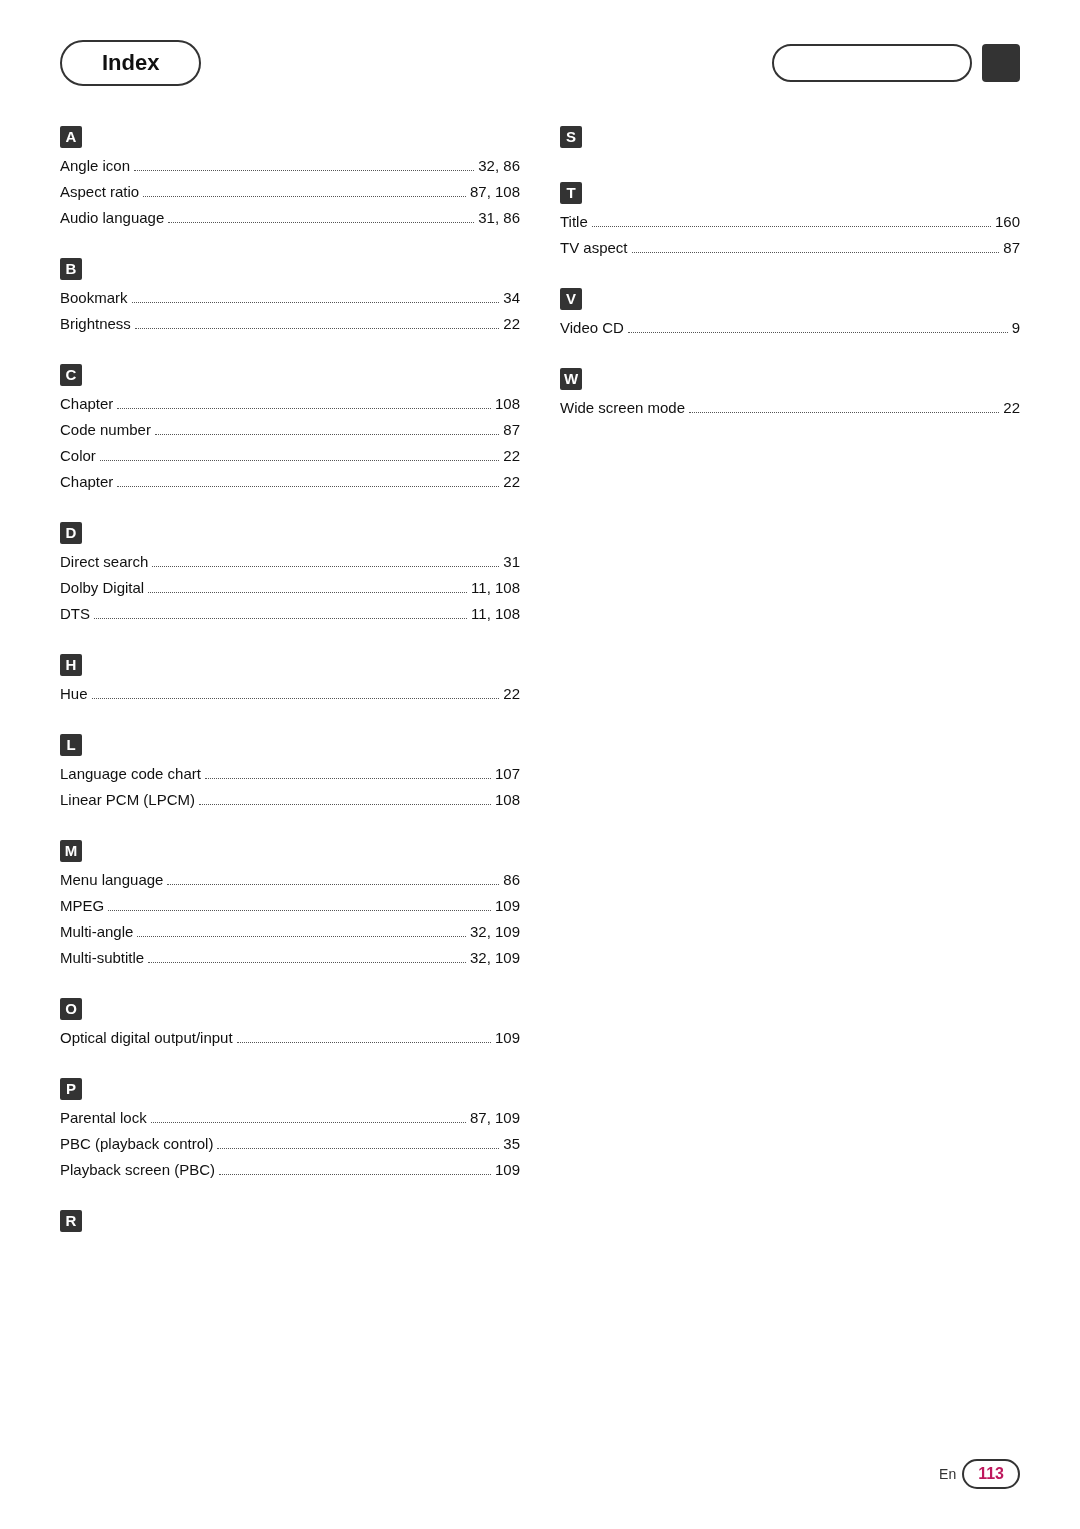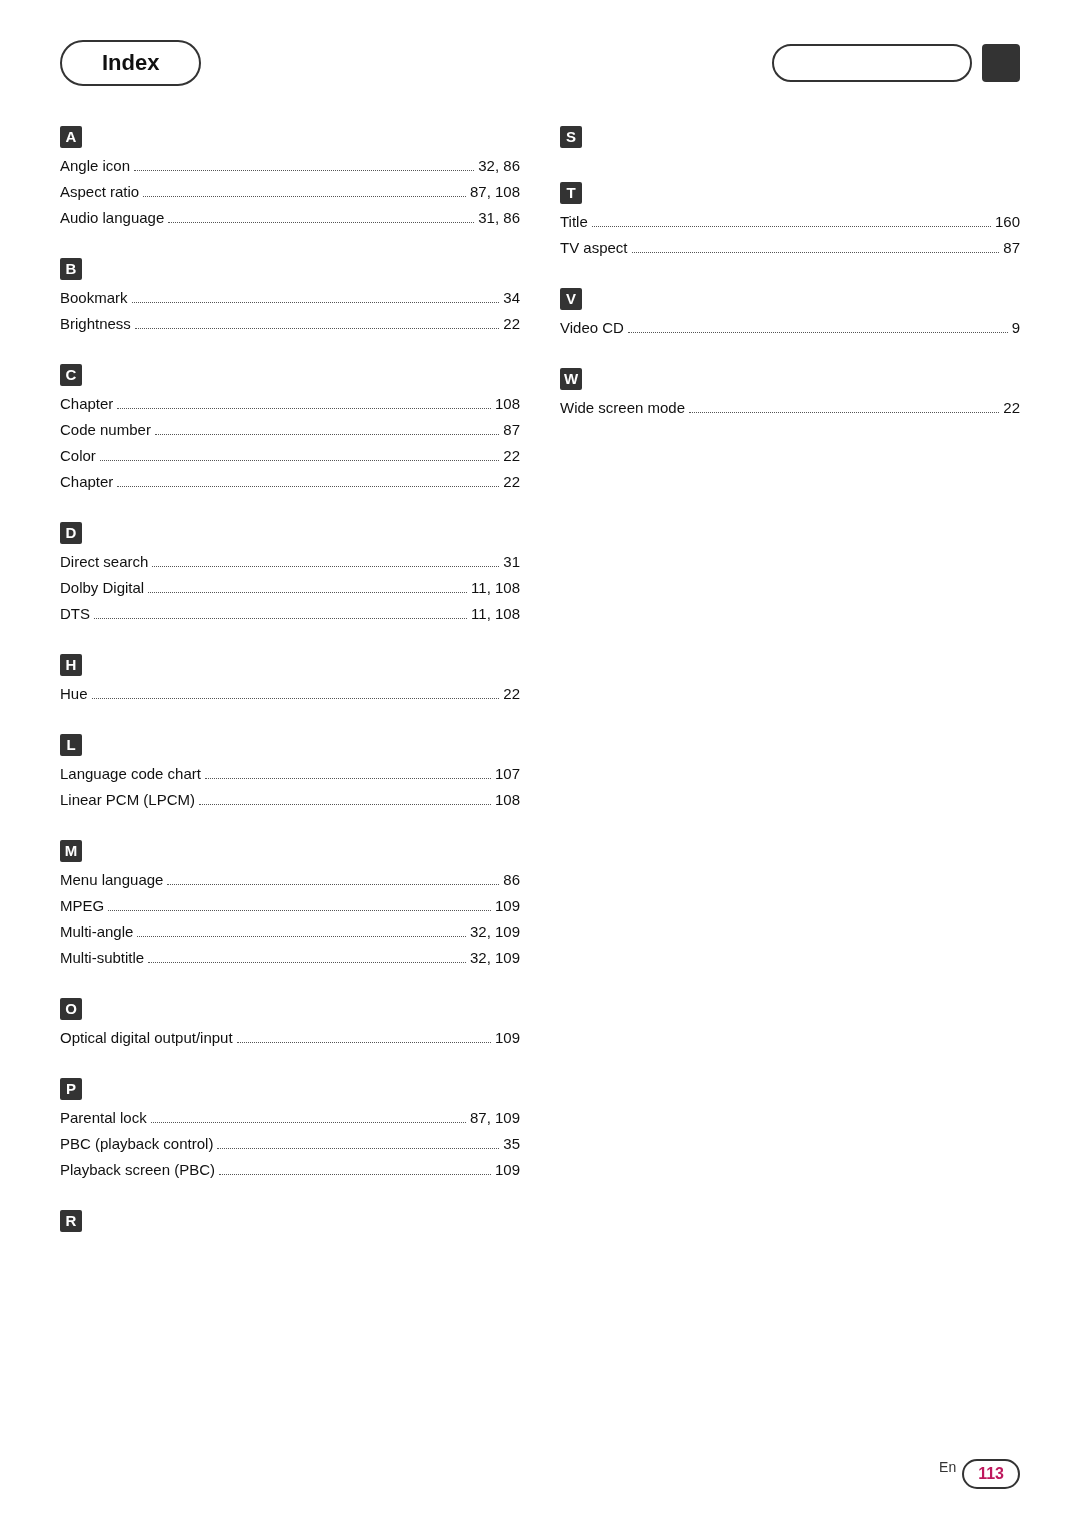--- a/index.html
+++ b/index.html
@@ -113,21 +113,21 @@
       white-space: nowrap;
       font-size: 15px;
     }
 
     
     .page-footer {
       position: absolute;
       bottom: 40px;
       right: 60px;
       display: flex;
-      align-items: flex-start;
+      align-items: center;
       gap: 6px;
       margin-left: 20px;
     }
 
     .footer-en {
       font-size: 14px;
       color: #333;
     }
 
     .footer-page-box {

